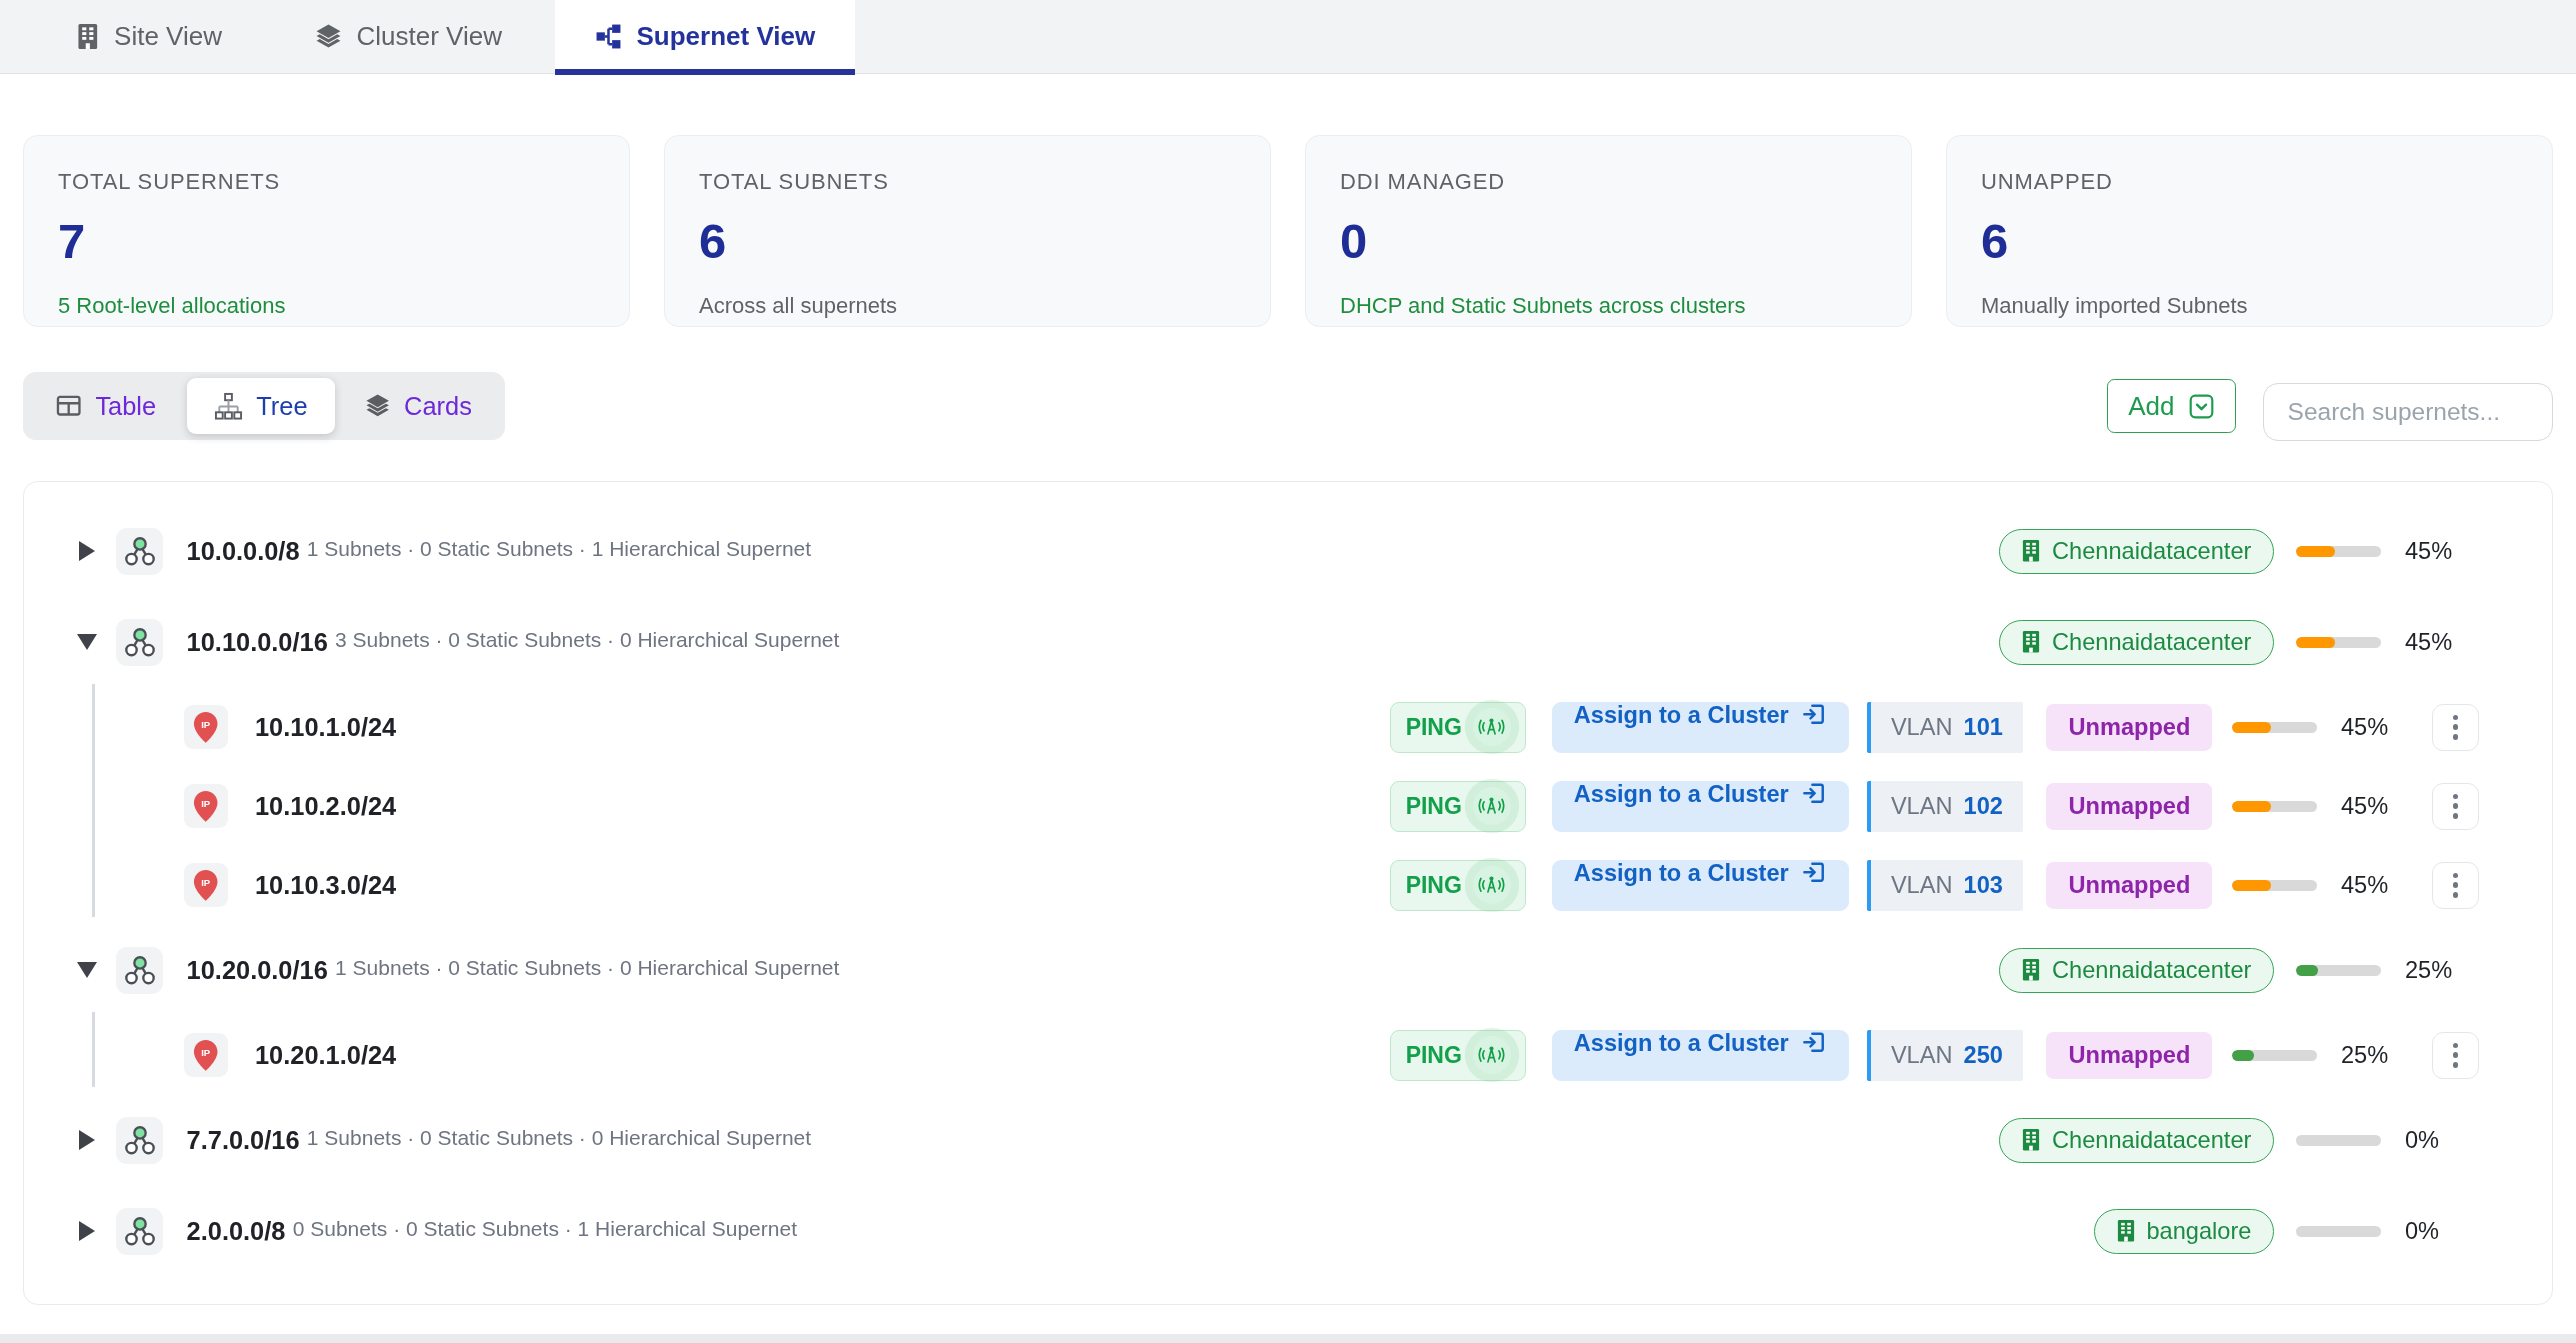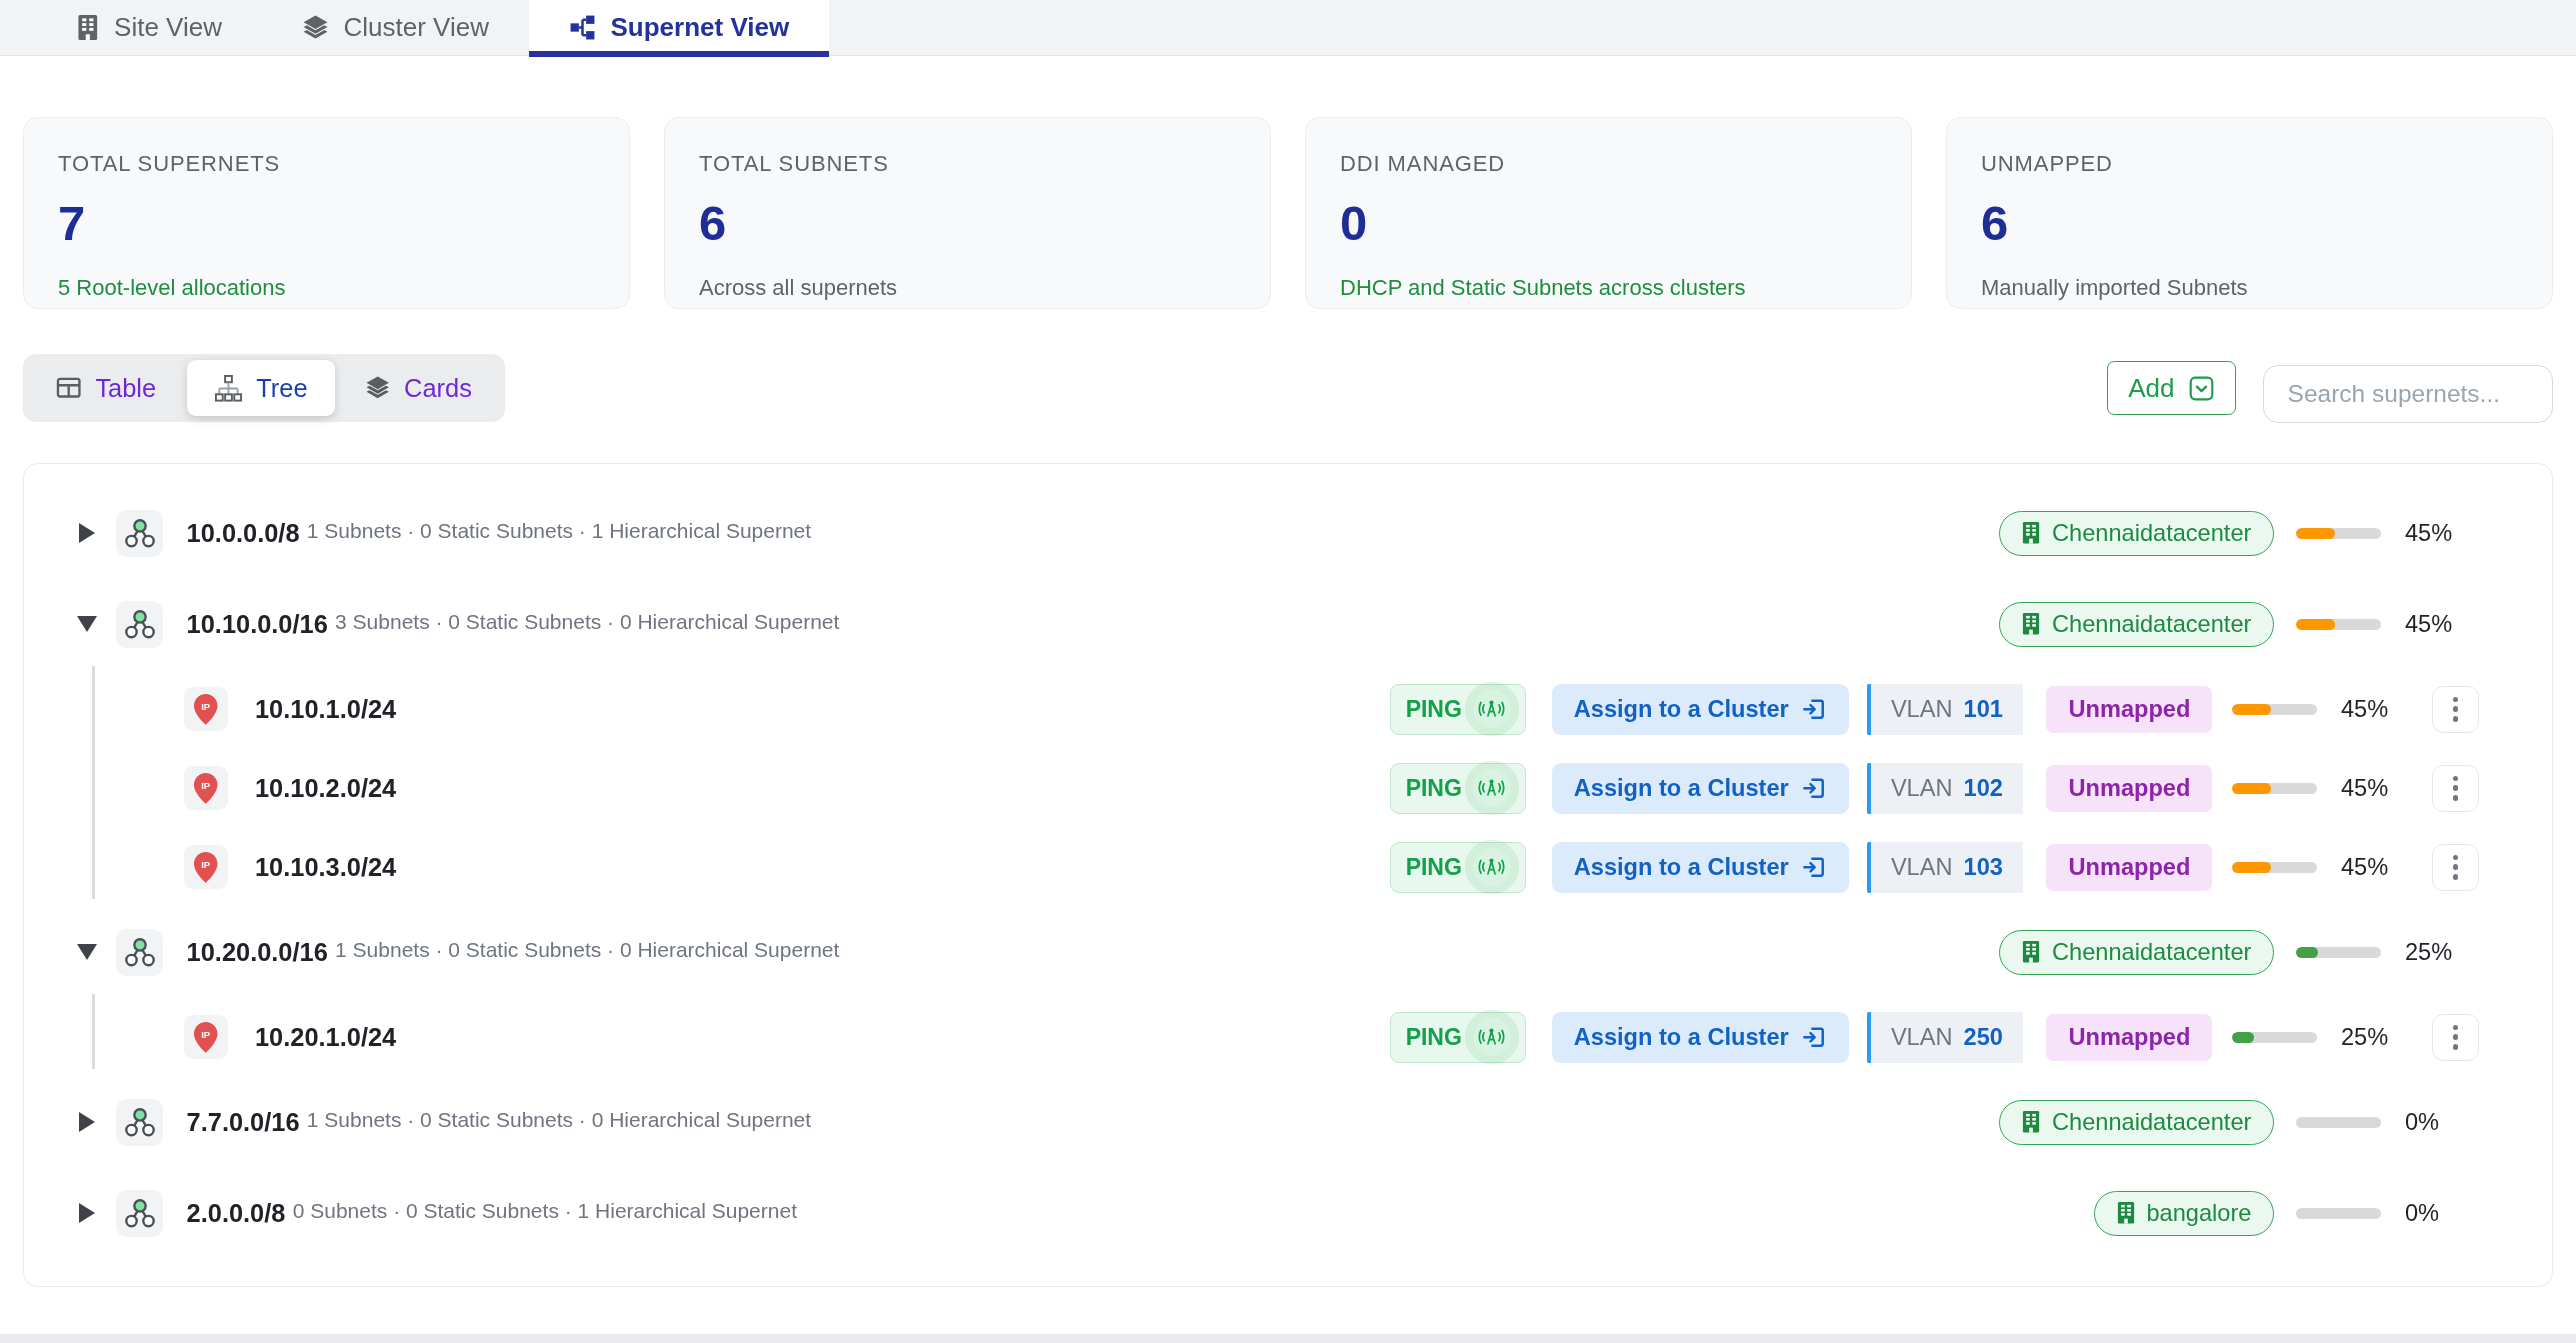--- a/index.html
+++ b/index.html
@@ -2,22 +2,22 @@
 <html style="font-size:14.5px"><head>
 <meta charset="utf-8">
 <style>
   * { margin:0; padding:0; box-sizing:border-box; }
   html,body { width:2576px; height:1343px; }
   body {
     font-family:"Liberation Sans", sans-serif;
     background:#ffffff; color:#202227; overflow:hidden; position:relative;
   }
   
-  .tabbar { height:56px; background:#f1f3f4; border-bottom:1.8px solid #e2e4e7;
-            display:flex; align-items:stretch; padding-left:36px; }
+  .tabbar { height:74px; background:#f1f3f4; border-bottom:1.8px solid #e2e4e7;
+            display:flex; align-items:stretch; padding-left:36px;gap:13px; }
   .tab { display:flex; align-items:center; gap:14.5px; padding:0 40px;
          font-size:26px; color:#5f6368; position:relative; cursor:pointer; }
   .tab svg { flex:0 0 auto; }
   .tab.active { background:#fff; color:#23339b; font-weight:bold; }
   .tab.active::after { content:""; position:absolute; left:0; right:0; bottom:-1.8px;
                        height:5.4px; background:#27339b; }
   
   .stats { display:flex; gap:34px; padding:0 23px; margin-top:61px; }
   .card { flex:1; background:#f8f9fa; border:1.8px solid #ebedf0; border-radius:14.5px;
           padding:33px 34px; height:192px; }
@@ -71,21 +71,21 @@
   .ip-icon { width:44px; height:44px; border-radius:9px; background:#f2f3f5;
              display:flex; align-items:center; justify-content:center; }
   .crow .row-cidr { margin-left:27px; }
   .cright { margin-left:auto; display:flex; align-items:center; padding-right:73px; }
   .ping-btn { display:flex; align-items:center; gap:11px; height:51px; padding:0 14.5px;
               background:#e9f8ee; border:1.8px solid #bfe7cc; border-radius:9px;
               color:#13a04a; font-size:23px; font-weight:bold; cursor:pointer; }
   .ping-ico { width:38px; height:38px; border-radius:50%; background:#d9f3e2;
               box-shadow:0 0 0 8.2px rgba(61,174,96,.13); display:flex;
               align-items:center; justify-content:center; }
-  .assign-btn { margin-left:25.4px; display:flex; align-items:center; gap:13.6px; height:51px;
+  .assign-btn { margin-left:25.4px; display:flex; gap:13.6px; height:51px;
                 padding:0 22px; background:#dcebfb; border:none; border-radius:9px;
                 color:#1261c4; font-size:23.6px; font-weight:bold; cursor:pointer; }
   .vlan-chip { margin-left:18px; display:flex; align-items:center; height:51px; padding:0 20px;
                background:#edf0f4; border-left:4.5px solid #2b9cf2; font-size:23.6px; border-radius:1.8px; }
   .vlan-chip .vl { color:#6d7684; margin-right:11px; }
   .vlan-chip .vn { color:#1261c4; font-weight:bold; }
   .status-chip { margin-left:23.6px; height:47px; display:flex; align-items:center; padding:0 22px;
                  background:#f6e3f9; border-radius:7.3px; color:#8d24aa; font-size:23.6px; font-weight:bold; }
   .cright .progress { margin-left:20px; }
   .cright .pct { margin-left:23.6px; width:51px; }

